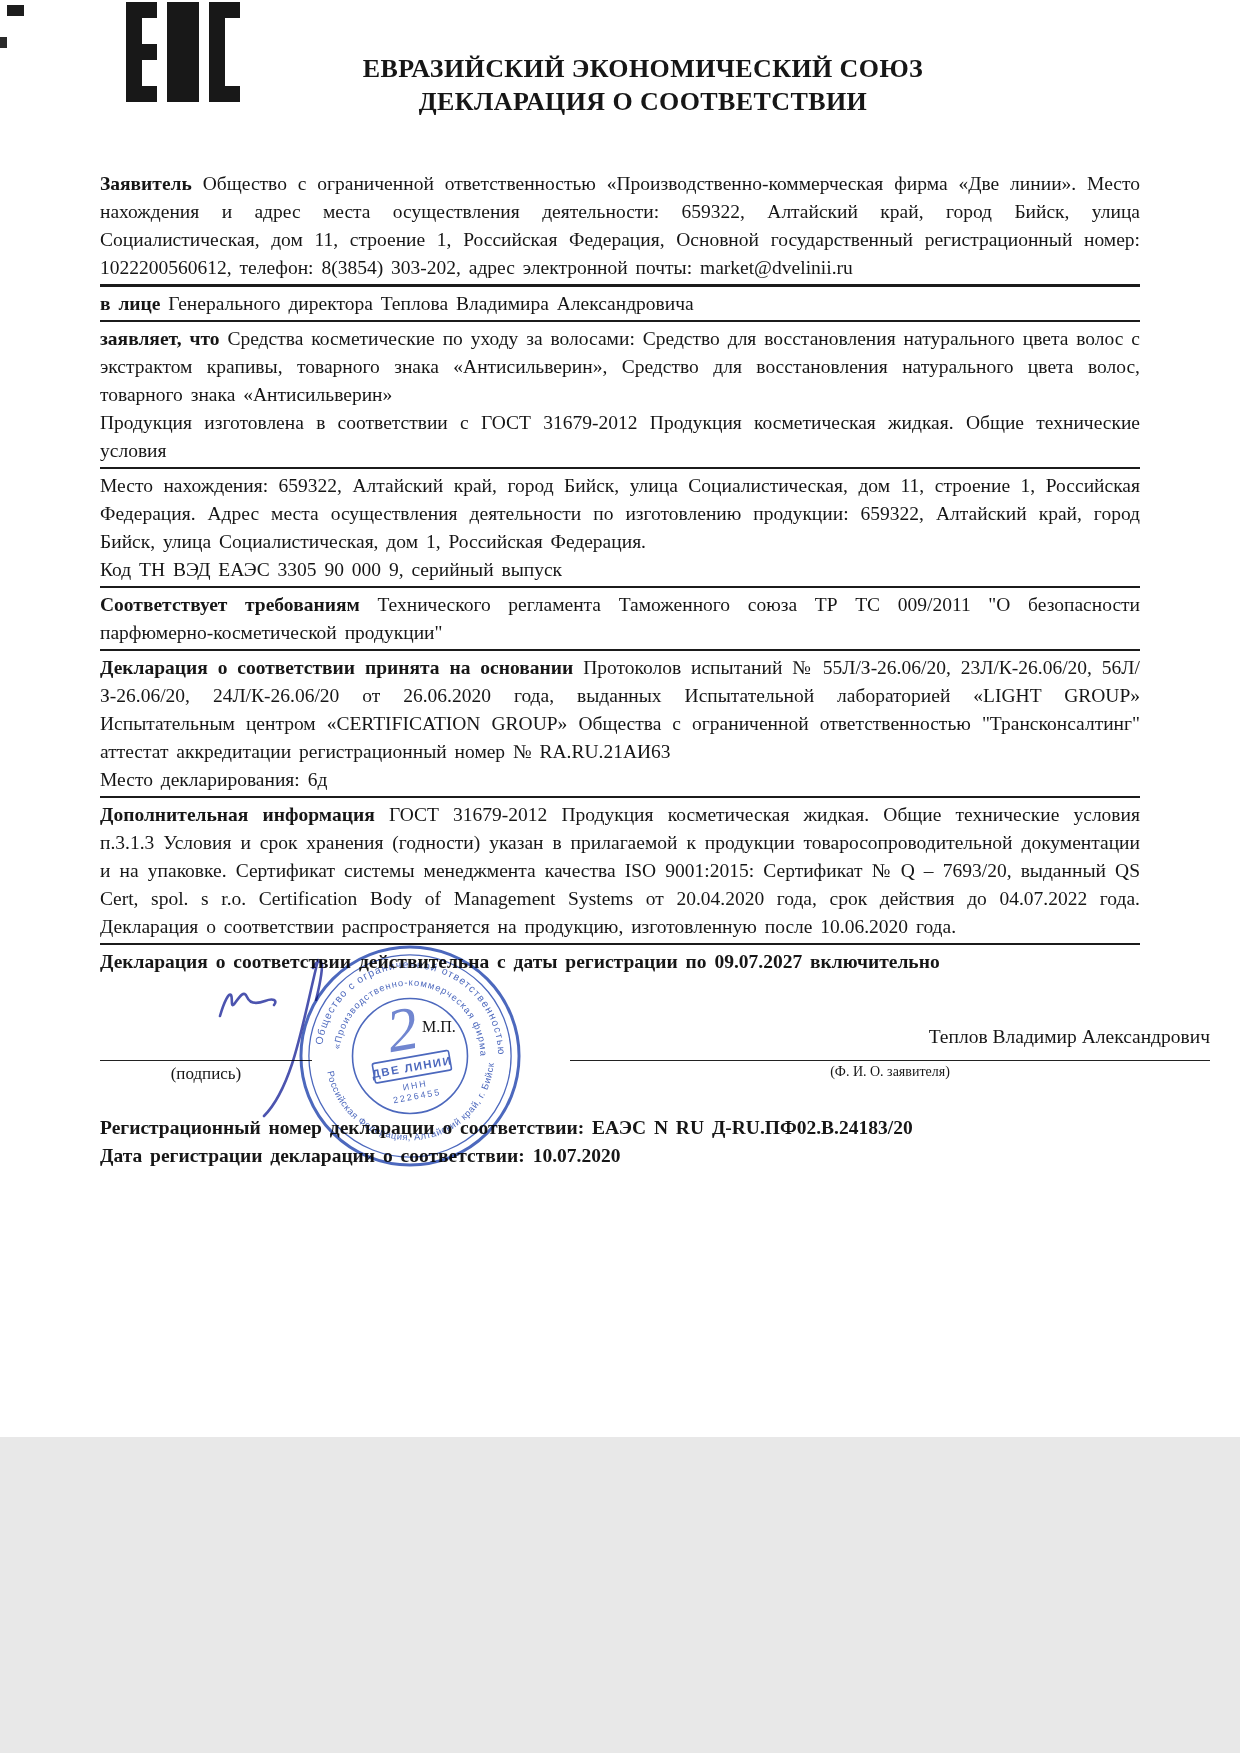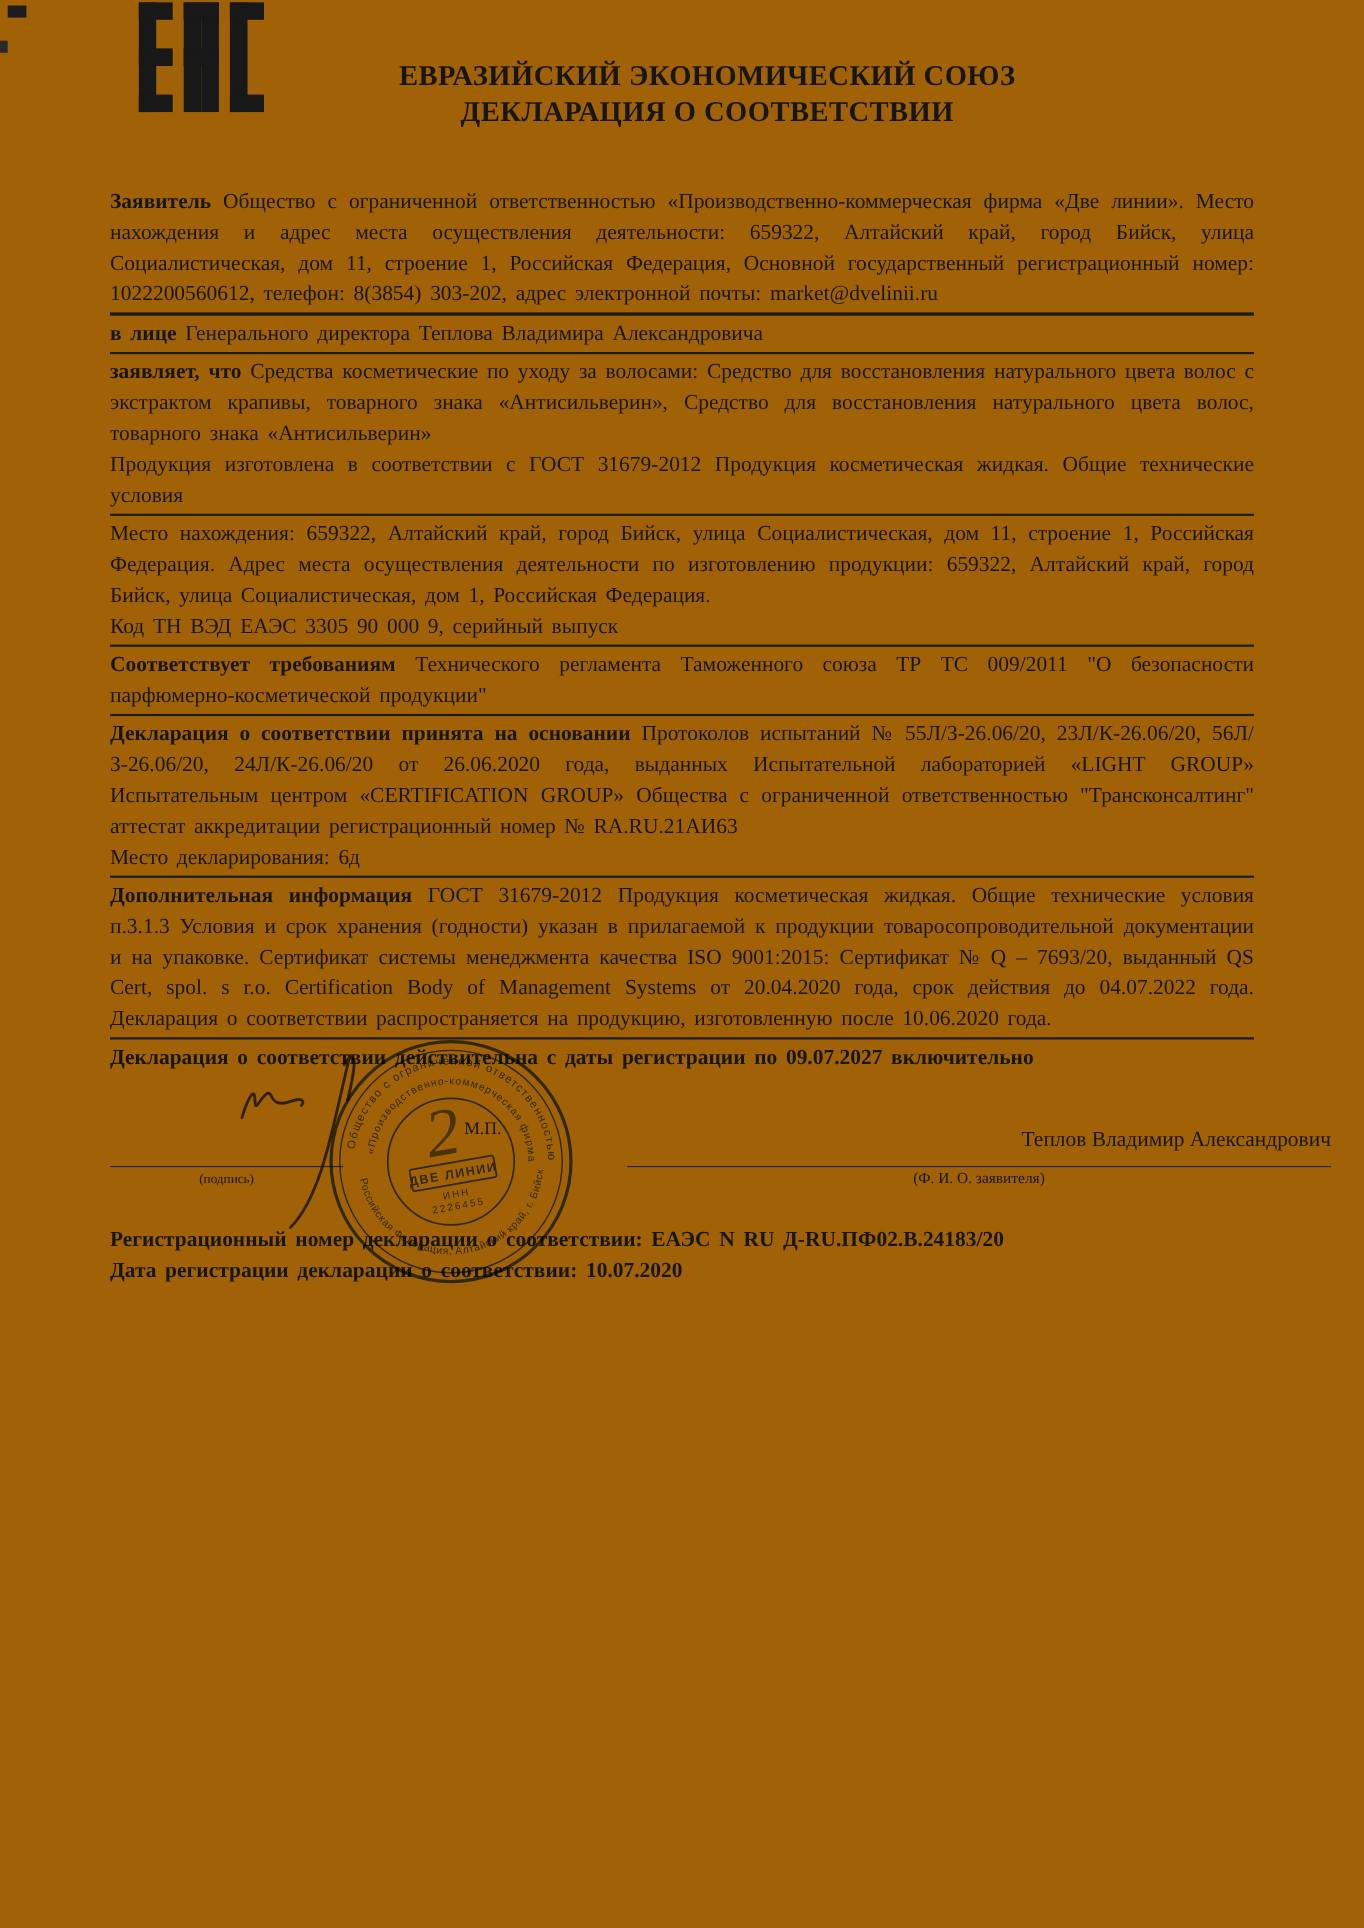--- a/index.html
+++ b/index.html
@@ -1,20 +1,20 @@
 <!DOCTYPE html>
 <html><head>
 <meta charset="utf-8">
 <style>
   html,body{margin:0;padding:0;background:#e8e8e8;}
   .page{
     position:relative;
-    width:1240px;height:1753px;
+    width:1240px;height:1437px;
     margin:0 auto;
-    background:#a16207;
+    background:#ffffff;
     font-family:"Liberation Serif",serif;
     color:#161616;
     overflow:hidden;
   }
   
   .speck-a{position:absolute;left:7px;top:5px;width:17px;height:11px;background:#1d1d1d;}
   .speck-b{position:absolute;left:0px;top:37px;width:7px;height:11px;background:#2a2a2a;}
 
   .content{position:absolute;left:100px;top:0;width:1040px;}
 
@@ -29,21 +29,21 @@
   }
   p.para b{font-weight:bold;}
   .rule{border-top:2.4px solid #1b1b1b;margin:2px 0 3px 0;}
   .rule.thick{border-top-width:3px;}
   .gap-top{margin-top:24px;}
   .bold-line{font-weight:bold;}
 
   .sig-block{position:relative;height:132px;margin-top:6px;}
   .mp{position:absolute;left:322px;top:36px;font-size:16px;}
   .sig-line{position:absolute;left:0;top:78px;width:212px;border-top:1.6px solid #222;}
-  .sig-caption{position:absolute;left:0;top:82px;width:212px;text-align:center;font-size:12px;}
+  .sig-caption{position:absolute;left:0;top:82px;width:212px;text-align:center;font-size:17px;}
   .name-zone{position:absolute;left:470px;top:44px;width:640px;text-align:right;font-size:19.5px;}
   .name-line{position:absolute;left:470px;top:78px;width:640px;border-top:1.6px solid #222;}
   .name-caption{position:absolute;left:470px;top:82px;width:640px;text-align:center;font-size:14px;}
 
   .reg-line{margin-top:26px;font-weight:bold;font-size:19.5px;word-spacing:2px;}
   .reg-line + .reg-line{}
 
   .stamp-svg{
     position:absolute;left:196px;top:-40px;width:228px;height:228px;
     mix-blend-mode:multiply;opacity:.93;

